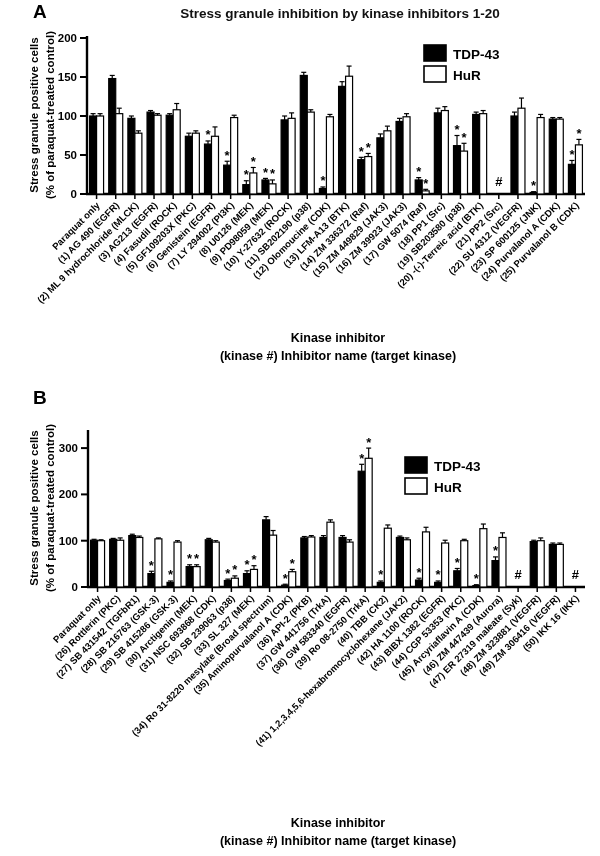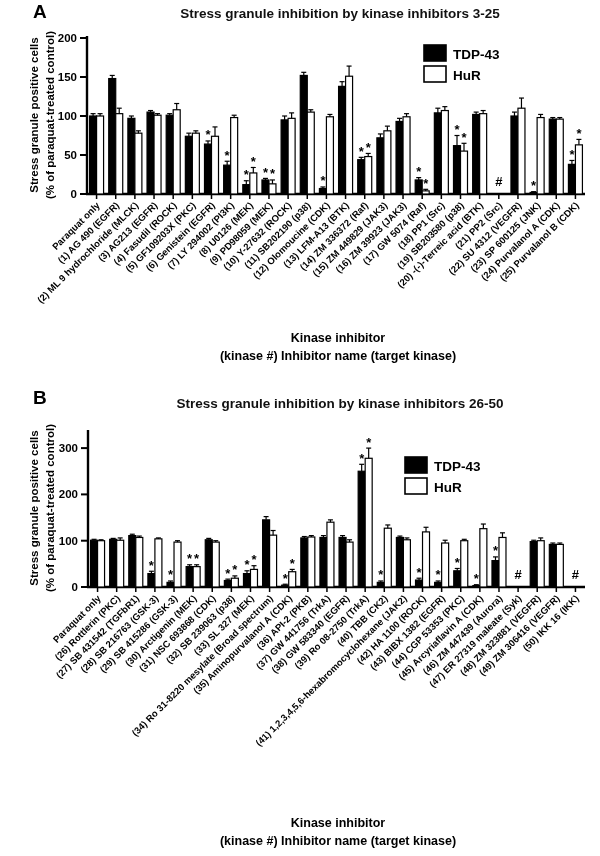--- a/index.html
+++ b/index.html
@@ -19,21 +19,21 @@
   svg text{font-family:"Liberation Sans",sans-serif;font-weight:bold;fill:#000;}
   #watermark{position:absolute;left:492px;top:823px;font-size:16px;color:#c7c7c7;
              letter-spacing:1.5px;font-weight:bold;margin-top:44px;}
 </style>
 </head>
 <body>
 
 <div id="figure">
 
   <div id="labelA" class="panel-label">A</div>
-  <div id="titleA" class="panel-title">Stress granule inhibition by kinase inhibitors 3-25</div>
+  <div id="titleA" class="panel-title">Stress granule inhibition by kinase inhibitors 1-20</div>
   <svg id="chartA" width="600" height="385" viewBox="0 0 600 385">
       <line x1="87" y1="195" x2="87" y2="36" stroke="#000" stroke-width="2.4"></line>
       <line x1="86" y1="194" x2="585" y2="194" stroke="#000" stroke-width="2.4"></line>
       <line x1="80" y1="194" x2="87" y2="194" stroke="#000" stroke-width="2"></line>
       <text x="77" y="198" text-anchor="end" font-size="11.5">0</text>
       <line x1="80" y1="155" x2="87" y2="155" stroke="#000" stroke-width="2"></line>
       <text x="77" y="159" text-anchor="end" font-size="11.5">50</text>
       <line x1="80" y1="116" x2="87" y2="116" stroke="#000" stroke-width="2"></line>
       <text x="77" y="120" text-anchor="end" font-size="11.5">100</text>
       <line x1="80" y1="77" x2="87" y2="77" stroke="#000" stroke-width="2"></line>
@@ -263,21 +263,20 @@
       <line x1="571.9230769230769" y1="164.36" x2="571.9230769230769" y2="160.46" stroke="#000" stroke-width="1.2"></line>
       <line x1="569.4230769230769" y1="160.46" x2="574.4230769230769" y2="160.46" stroke="#000" stroke-width="1.2"></line>
       <text x="571.9230769230769" y="158.96" text-anchor="middle" font-size="13">*</text>
       <rect x="575.4230769230769" y="144.86" width="7" height="49.14" fill="#ffffff" stroke="#000" stroke-width="1.2"></rect>
       <line x1="578.9230769230769" y1="144.86" x2="578.9230769230769" y2="139.4" stroke="#000" stroke-width="1.2"></line>
       <line x1="576.4230769230769" y1="139.4" x2="581.4230769230769" y2="139.4" stroke="#000" stroke-width="1.2"></line>
       <text x="578.9230769230769" y="137.9" text-anchor="middle" font-size="13">*</text>
     </svg>
 
   <div id="labelB" class="panel-label">B</div>
-  <div id="titleB" class="panel-title">Stress granule inhibition by kinase inhibitors 26-50</div>
   <svg id="chartB" width="600" height="471" viewBox="0 0 600 471">
       <line x1="88" y1="203" x2="88" y2="45" stroke="#000" stroke-width="2.4"></line>
       <line x1="87" y1="202" x2="585" y2="202" stroke="#000" stroke-width="2.4"></line>
       <line x1="81" y1="202" x2="88" y2="202" stroke="#000" stroke-width="2"></line>
       <text x="78" y="206" text-anchor="end" font-size="11.5">0</text>
       <line x1="81" y1="155.7" x2="88" y2="155.7" stroke="#000" stroke-width="2"></line>
       <text x="78" y="159.7" text-anchor="end" font-size="11.5">100</text>
       <line x1="81" y1="109.39999999999999" x2="88" y2="109.39999999999999" stroke="#000" stroke-width="2"></line>
       <text x="78" y="113.39999999999999" text-anchor="end" font-size="11.5">200</text>
       <line x1="81" y1="63.099999999999994" x2="88" y2="63.099999999999994" stroke="#000" stroke-width="2"></line>

